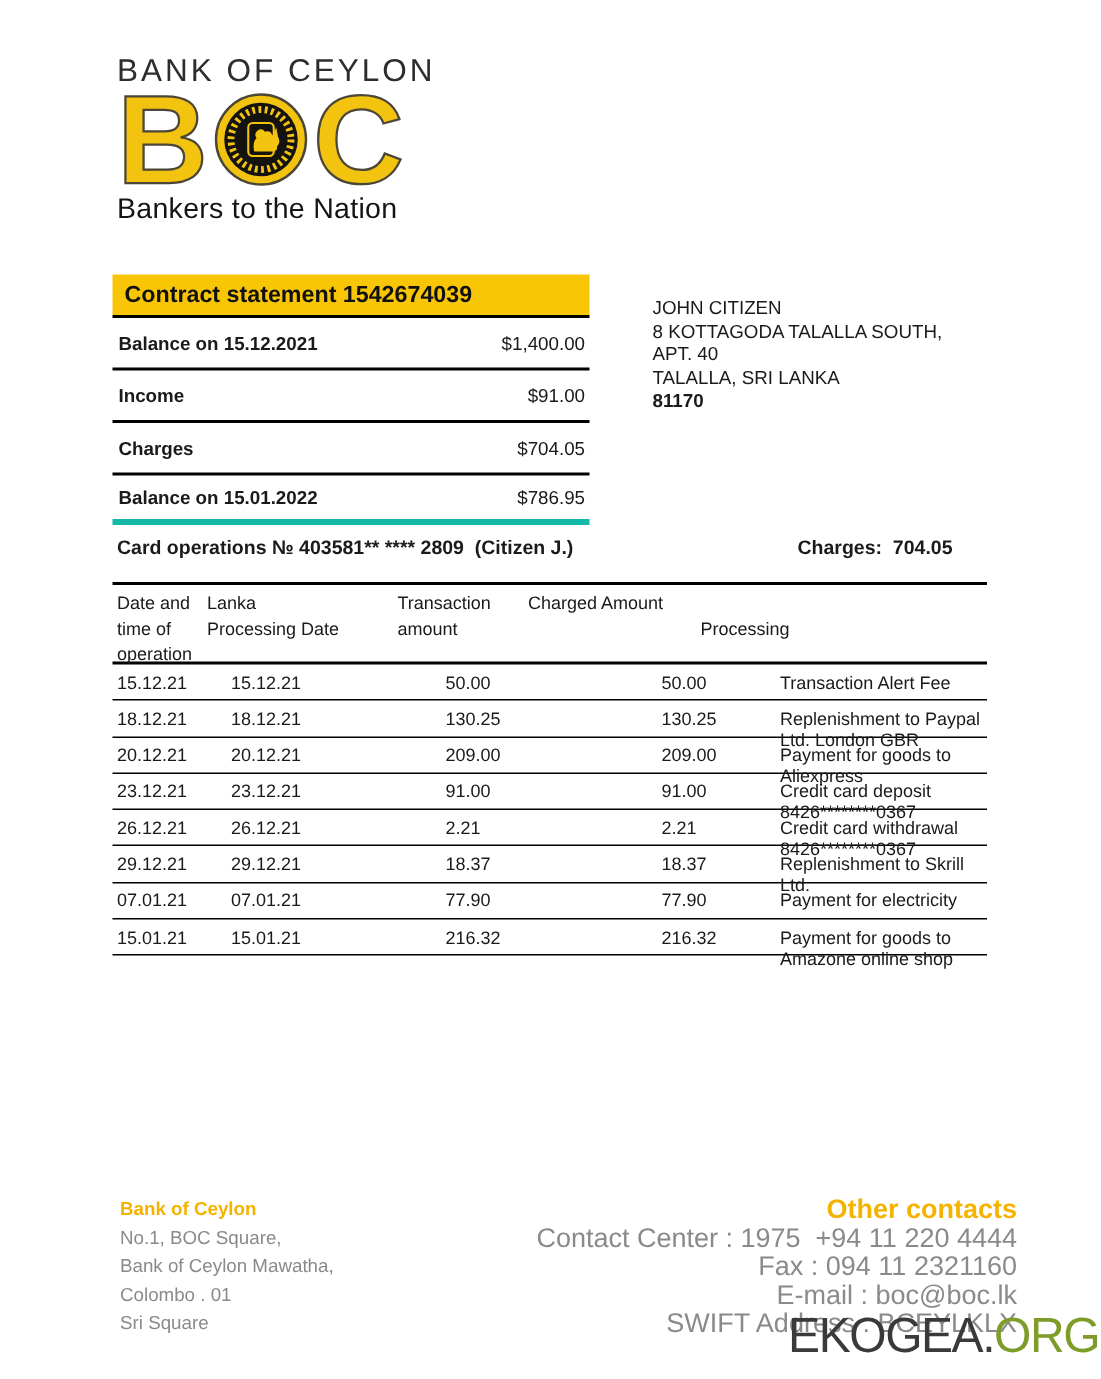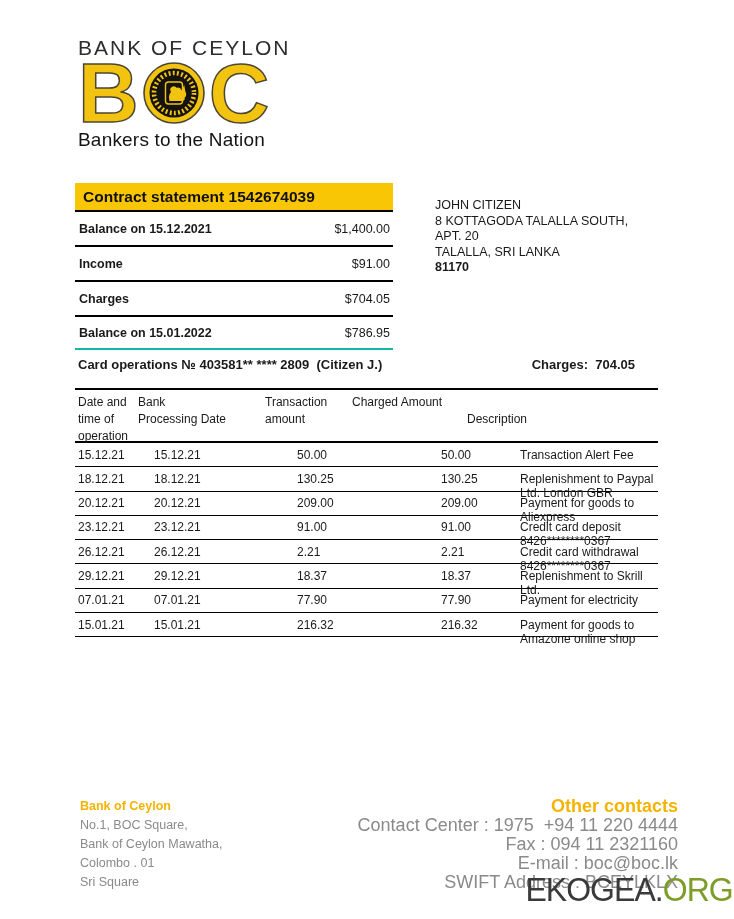--- a/index.html
+++ b/index.html
@@ -25,21 +25,21 @@
   .statement { position:absolute; left:75px; top:183px; width:318px; }
   .cs-header {
     background:#F9C606; font-weight:bold; font-size:15.5px; color:#111;
     padding:5px 0 4px 8px; height:27px;
   }
   .cs-row {
     display:flex; justify-content:space-between; align-items:center;
     border-top:2px solid #000; height:35px; font-size:12.5px;
     padding:0 3px 0 4px;
   }
-  .cs-row:last-child { border-bottom:2px solid #14b8a6; }
+  .cs-row:last-child { border-bottom:4px solid #14b8a6; }
   .cs-label { font-weight:bold; }
 
   
   .recipient { position:absolute; left:435px; top:198px; font-size:12.5px; line-height:15.5px; }
   .recipient .postal { font-weight:bold; }
 
   
   .cardops-titlebar {
     position:absolute; left:78px; top:357px; width:557px;
     display:flex; justify-content:space-between;
@@ -114,47 +114,47 @@
     </div>
     <div class="cs-row">
       <span class="cs-label">Balance on 15.01.2022</span>
       <span class="cs-value">$786.95</span>
     </div>
   </div>
 
   <div class="recipient">
     <div>JOHN CITIZEN</div>
     <div>8 KOTTAGODA TALALLA SOUTH,</div>
-    <div>APT. 20</div>
+    <div>APT. 40</div>
     <div>TALALLA, SRI LANKA</div>
     <div class="postal">81170</div>
   </div>
 
   <div class="cardops-titlebar">
     <span class="pre">Card operations № 403581** **** 2809  (Citizen J.)</span>
     <span class="pre">Charges:  704.05</span>
   </div>
 
   <div class="tx-table">
     <div class="tx-head">
       <span class="c1">
         <span>Date and</span><br>
         <span>time of</span><br>
         <span>operation</span>
       </span>
       <span class="c2">
-        <span>Bank</span><br>
+        <span>Lanka</span><br>
         <span>Processing Date</span>
       </span>
       <span class="c3">
         <span>Transaction</span><br>
         <span>amount</span>
       </span>
       <span class="c4">Charged Amount</span>
-      <span class="c5">Description</span>
+      <span class="c5">Processing</span>
     </div>
 
     <div class="tx-row">
       <span class="c1">15.12.21</span>
       <span class="c2">15.12.21</span>
       <span class="c3">50.00</span>
       <span class="c4">50.00</span>
       <span class="c5">Transaction Alert Fee</span>
     </div>
     <div class="tx-row">

